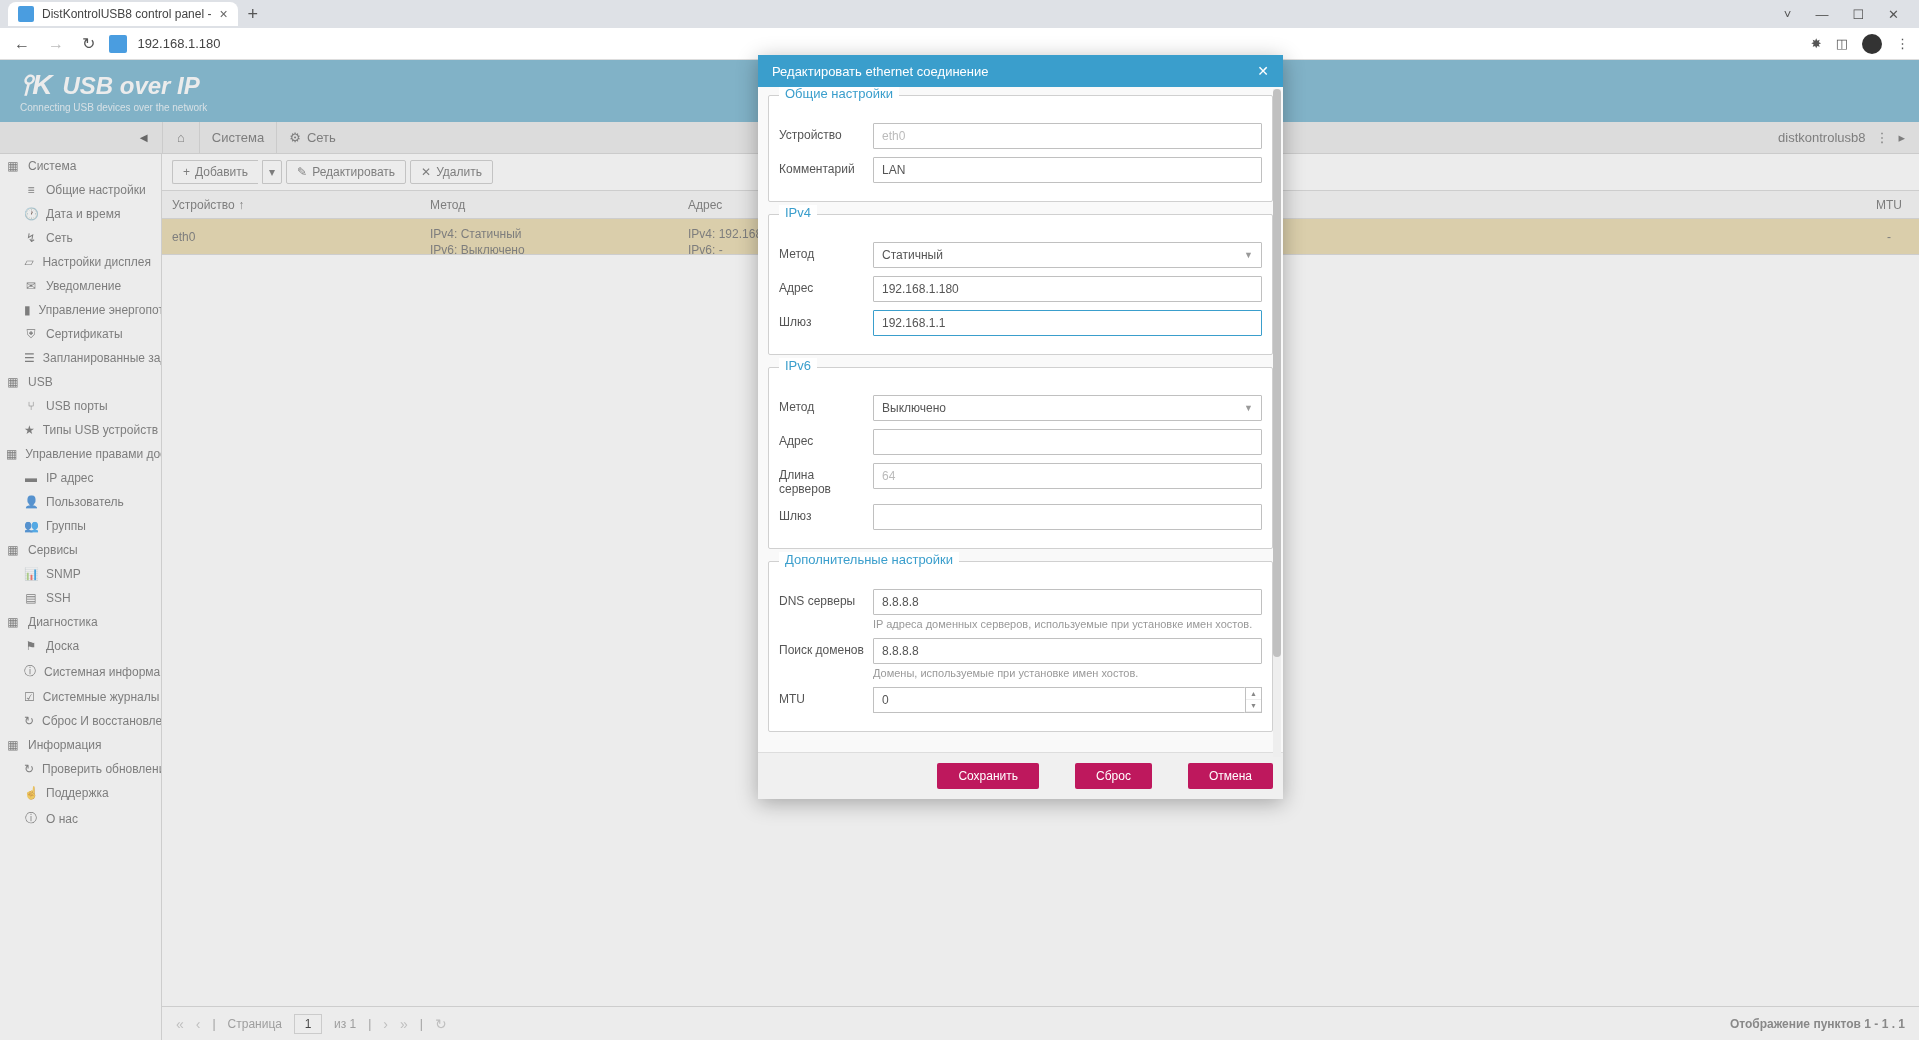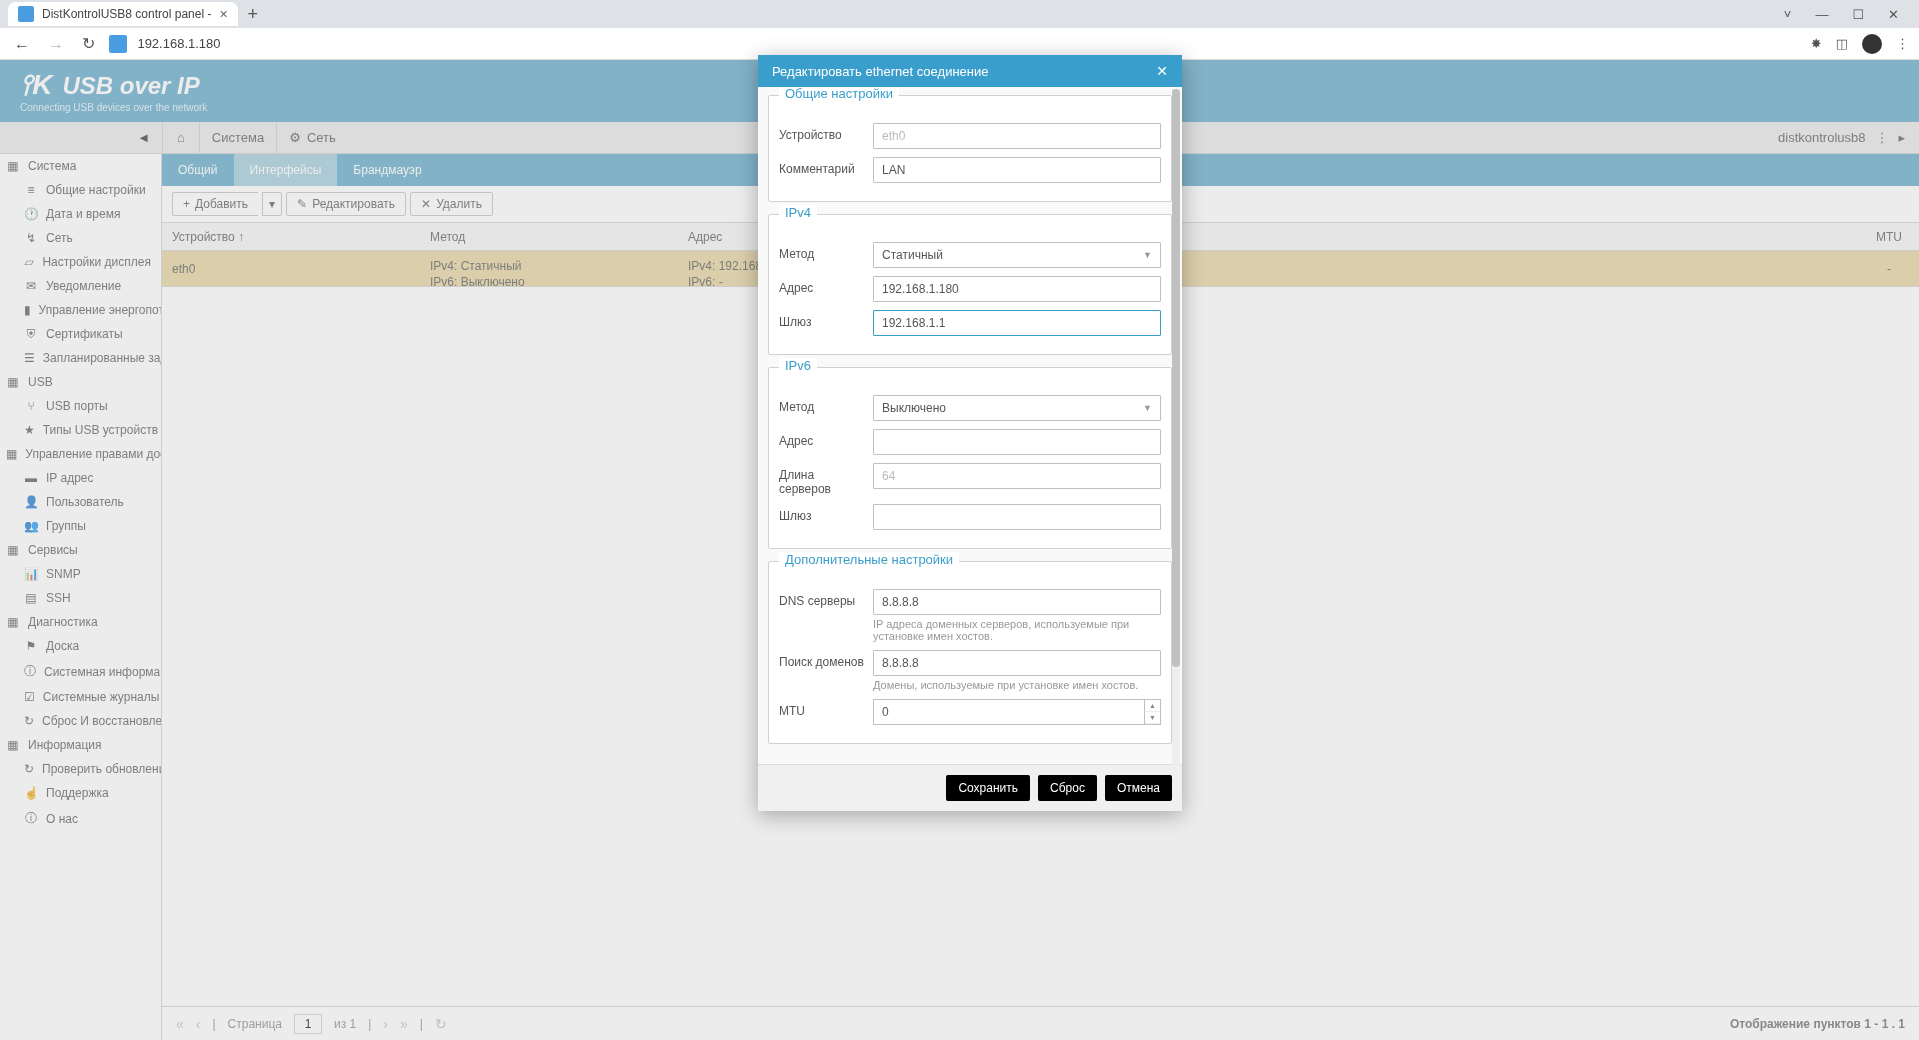--- a/index.html
+++ b/index.html
@@ -67,42 +67,42 @@
 
 .pager { height: 34px; border-top: 1px solid #d0d0d0; display: flex; align-items: center; padding: 0 14px; gap: 12px; color: #888; font-size: 12px; }
 .pager .pg-btn { color: #bbb; font-size: 14px; }
 .pager input { width: 28px; text-align: center; border: 1px solid #ccc; padding: 2px; font-size: 12px; }
 .pager-info { margin-left: auto; color: #666; font-weight: bold; }
 
 
 .dim { position: absolute; inset: 0; background: rgba(200,200,200,0.35); pointer-events: none; top: 60px; }
 
 
-.dialog { position: absolute; left: 758px; top: 55px; width: 424px; background: #fff; box-shadow: 0 4px 20px rgba(0,0,0,0.3); z-index: 1000; }
+.dialog { position: absolute; left: 758px; top: 55px; width: 525px; background: #fff; box-shadow: 0 4px 20px rgba(0,0,0,0.3); z-index: 1000; }
 .dlg-head { background: #3a9ecc; color: #fff; padding: 8px 14px; display: flex; align-items: center; }
 .dlg-head .close { margin-left: auto; color: #fff; cursor: pointer; font-size: 14px; }
 .dlg-body { max-height: 682px; overflow-y: auto; padding: 8px 10px; background: #f9f9f9; }
 .fieldset { border: 1px solid #d0d0d0; border-radius: 2px; margin-bottom: 12px; padding: 12px 10px 10px; background: #fff; }
 .fieldset .legend { position: relative; top: -22px; background: #fff; display: inline-block; padding: 0 6px; color: #3a9ecc; font-size: 13px; margin-bottom: -14px; }
 .frow { display: flex; align-items: flex-start; margin-bottom: 8px; gap: 8px; }
 .frow label { width: 86px; color: #555; padding-top: 5px; font-size: 12px; }
 .frow .field-wrap { flex: 1; }
 .frow input, .frow .combo { width: 100%; border: 1px solid #c0c0c0; padding: 5px 8px; font-size: 12px; color: #555; background: #fff; border-radius: 1px; }
 .frow input::placeholder { color: #bbb; }
 .frow input.focused { border-color: #3a9ecc; outline: none; }
 .combo { display: flex; justify-content: space-between; align-items: center; }
 .combo .arr { color: #999; font-size: 9px; }
 .hint { font-size: 11px; color: #999; margin-top: 3px; }
 .spinner { display: flex; }
 .spinner input { border-right: none; }
 .spinner .spin-btns { display: flex; flex-direction: column; border: 1px solid #c0c0c0; width: 18px; }
 .spinner .spin-btns span { flex:1; text-align: center; font-size: 7px; color: #888; line-height: 1; border-bottom: 1px solid #eee; display:flex; align-items:center; justify-content:center; }
 
 .dlg-foot { background: #f0f0f0; padding: 10px; display: flex; justify-content: flex-end; gap: 8px; border-top: 1px solid #ddd; }
-.btn { background: #000000; color: #fff; border: none; padding: 6px 12px; border-radius: 2px; font-size: 12px; cursor: pointer; }
+.btn { background: #be185d; color: #fff; border: none; padding: 6px 21px; border-radius: 2px; font-size: 12px; cursor: pointer; margin-left: 28px; }
 
 
 .dlg-scroll { position: absolute; right: 2px; top: 34px; bottom: 42px; width: 8px; background: #eee; }
 .dlg-scroll .thumb { background: #c0c0c0; width: 100%; height: 85%; border-radius: 4px; }
 
 
 </style>
 </head>
 <body>
 
@@ -273,25 +273,20 @@
         <span class="sb-icon">☝</span>
         <span>Поддержка</span>
       </div>
     <div class="sb-item sub">
         <span class="sb-icon">ⓘ</span>
         <span>О нас</span>
       </div>
   </div>
 
   <div class="content">
-    <div class="tabs">
-      <div class="tab-item">Общий</div>
-      <div class="tab-item active">Интерфейсы</div>
-      <div class="tab-item">Брандмауэр</div>
-    </div>
     <div class="toolbar">
       <button class="tb-btn split-l">
           <span>+</span>
           <span>Добавить</span>
         </button>
       <button class="tb-btn split-r">
           <span>▾</span>
         </button>
       <button class="tb-btn">
           <span>✎</span>

